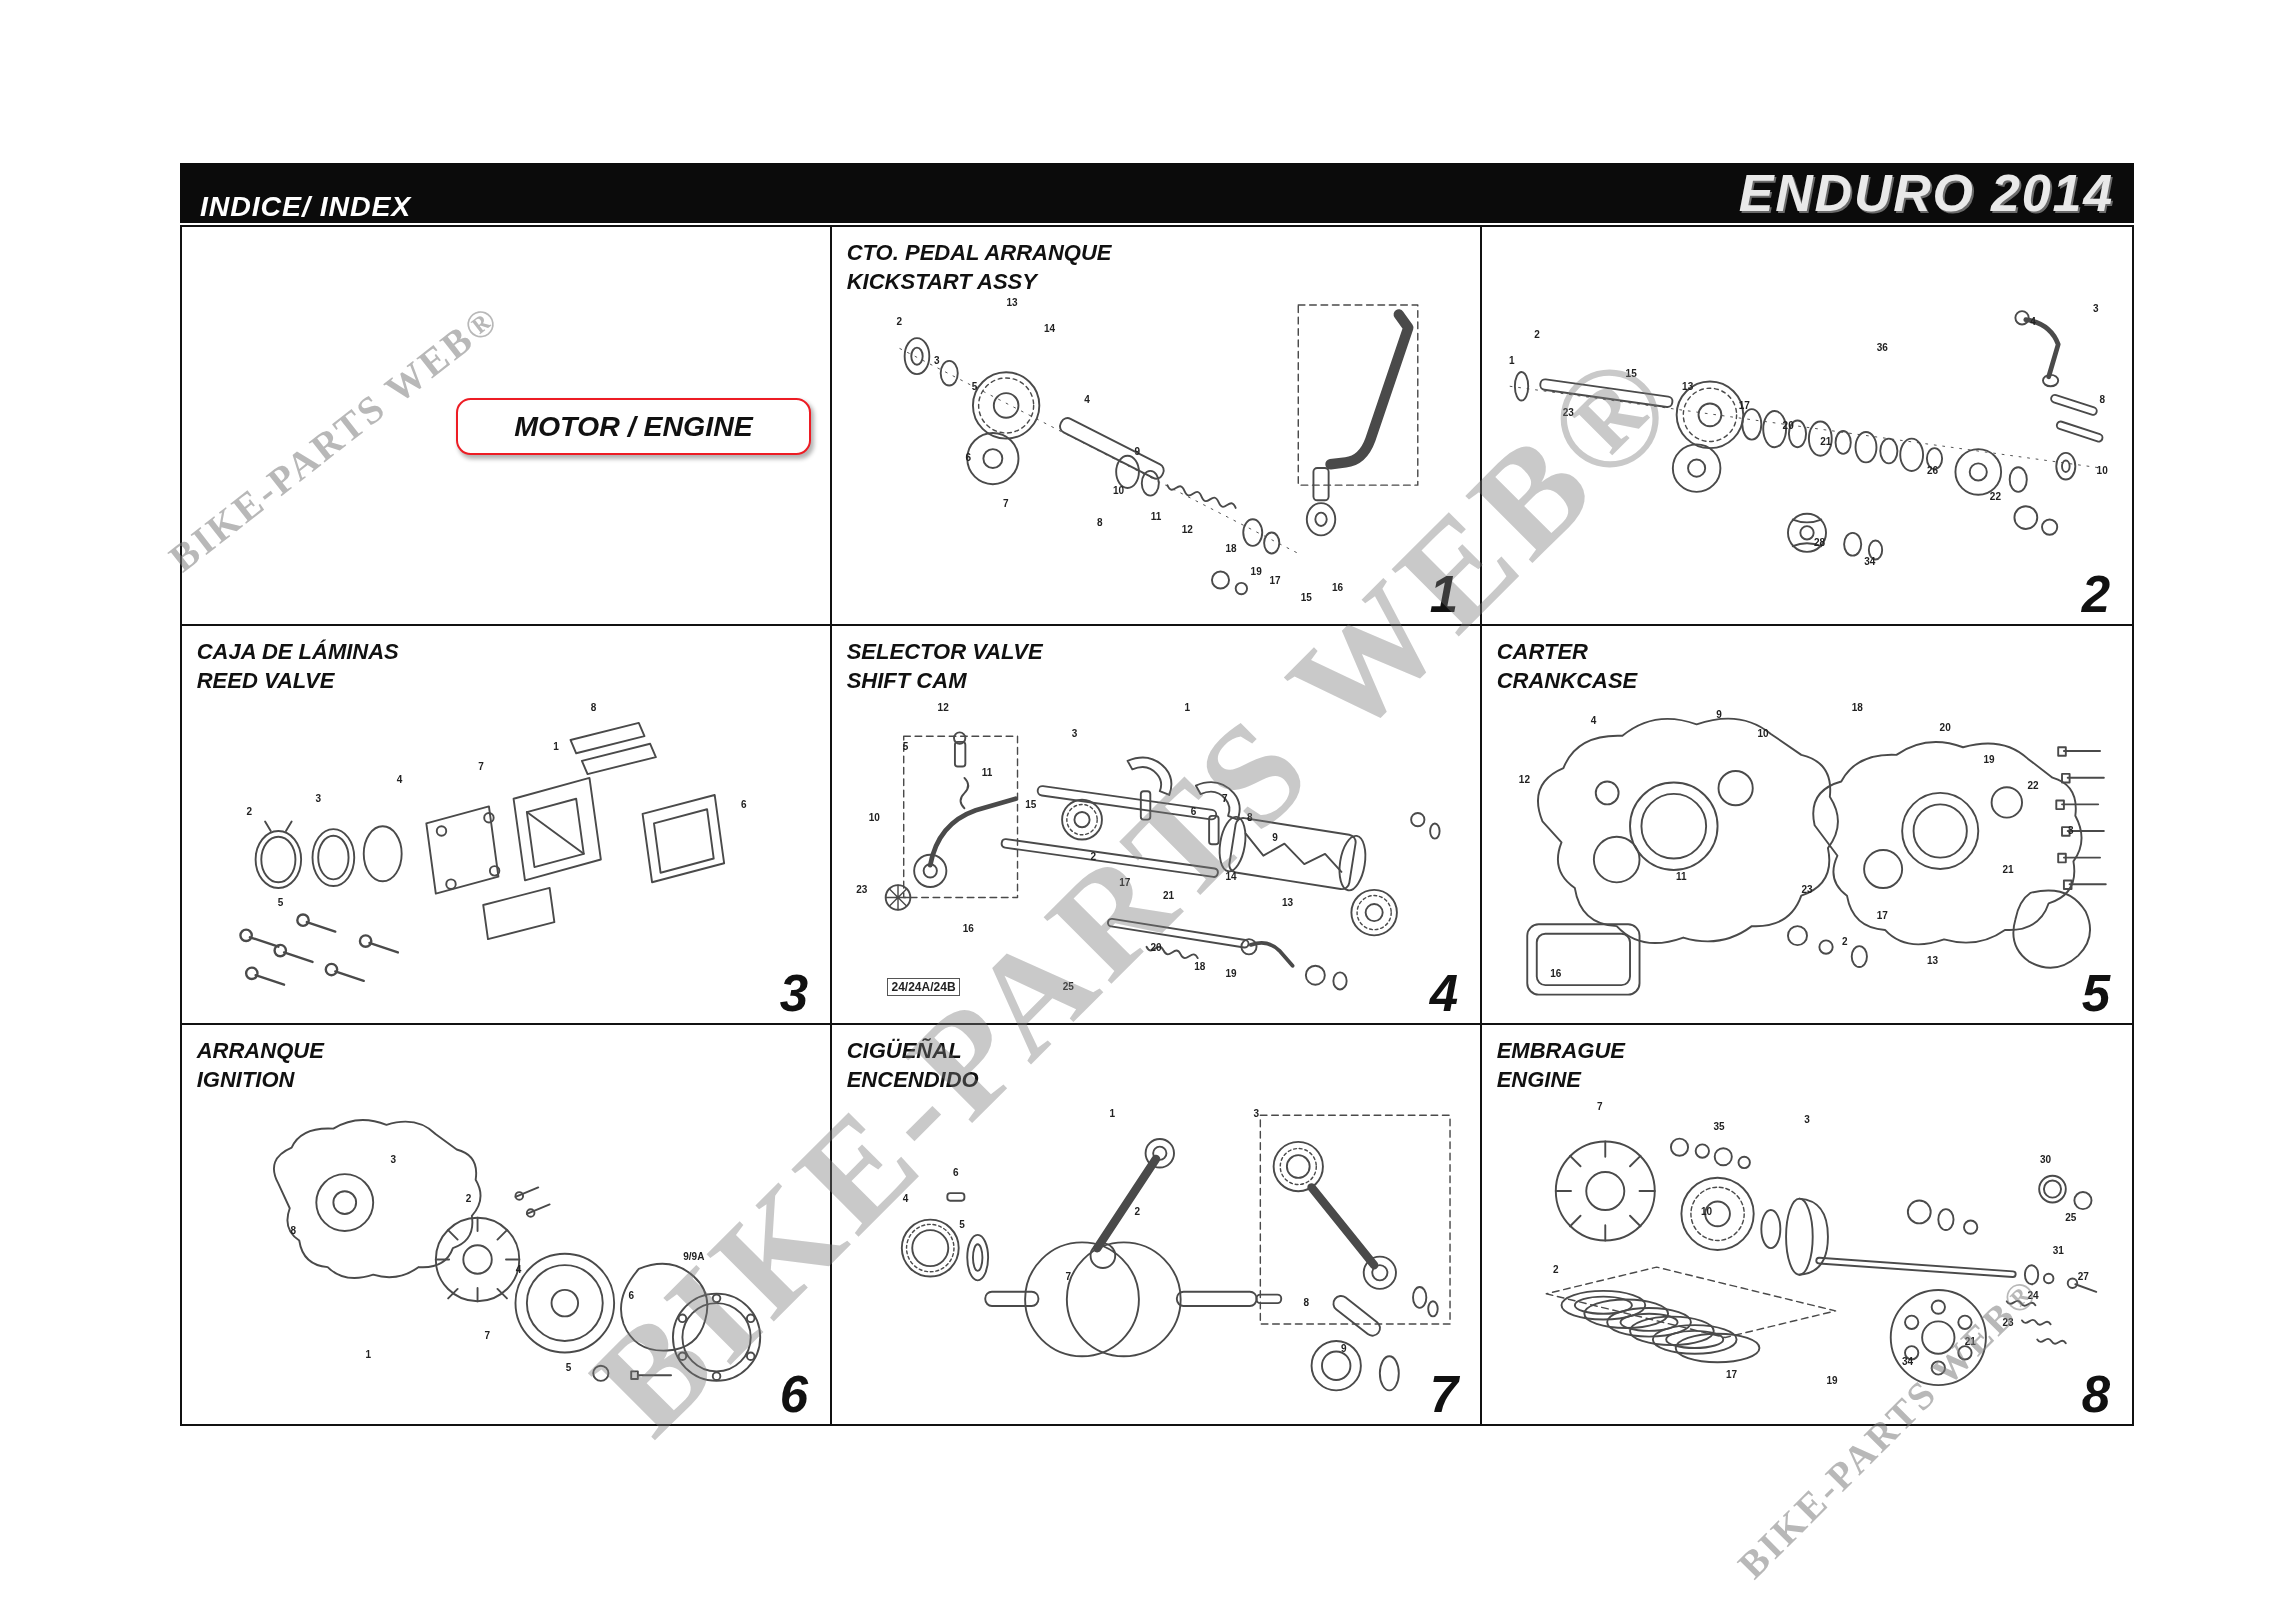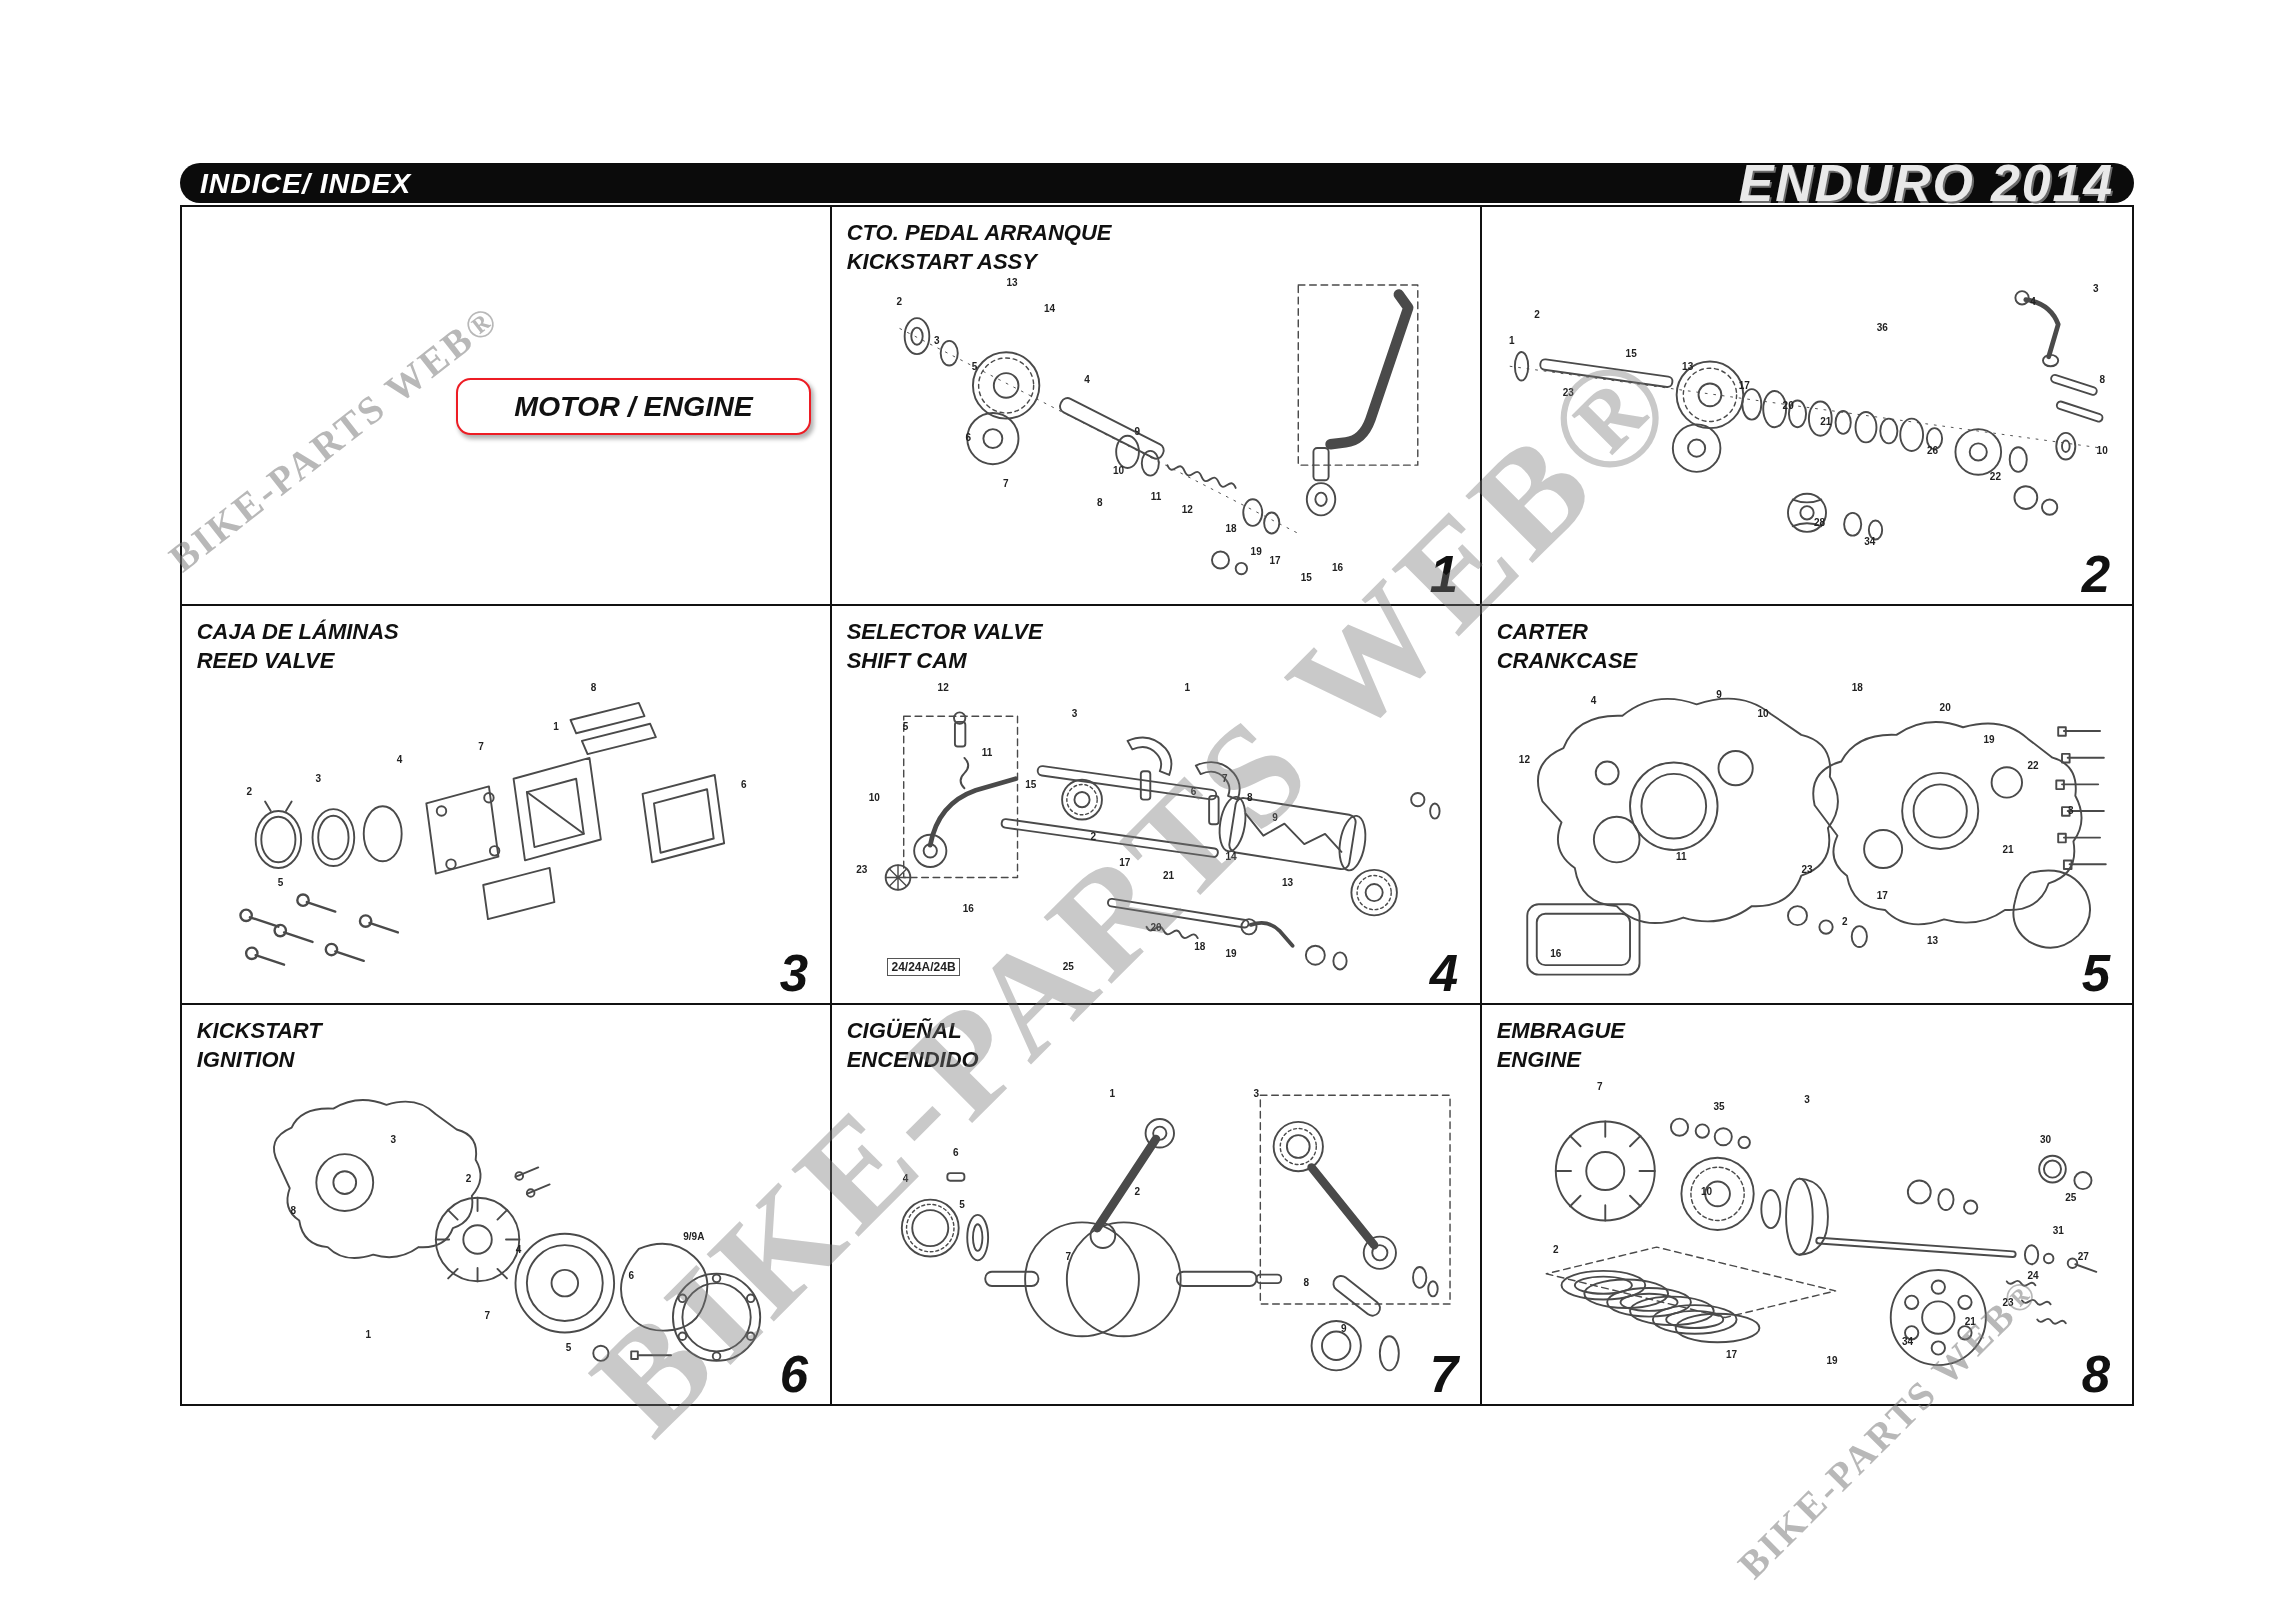--- a/index.html
+++ b/index.html
@@ -1,22 +1,22 @@
 <!DOCTYPE html>
 <html style="font-size:14.7px"><head>
 <meta charset="utf-8">
 <style>
   html,body{margin:0;padding:0;background:#ffffff;}
   #page{position:relative;width:2296px;height:1622px;background:#ffffff;overflow:hidden;
         font-family:"Liberation Sans",sans-serif;color:#111;}
   .sheet{position:absolute;left:180px;top:163px;width:1954px;}
 
   
-  .header{height:40px;background:#0b0b0b;display:flex;align-items:center;justify-content:space-between;
-          padding:0 20px;box-sizing:border-box;border-radius:20px;}
+  .header{height:60px;background:#0b0b0b;display:flex;align-items:flex-end;justify-content:space-between;
+          padding:0 20px;box-sizing:border-box;}
   .header .left{color:#ffffff;font-size:28.5px;font-weight:bold;font-style:italic;letter-spacing:0.9px;}
   .header .right{color:#e9e9e9;font-size:52px;font-weight:bold;font-style:italic;letter-spacing:1.8px;
                  text-shadow:1.8px 1.8px 0 #6a6a6a;}
 
   
   .grid{margin-top:1.8px;display:grid;grid-template-columns:repeat(3,1fr);grid-template-rows:repeat(3,399px);
         border:2.8px solid #111;}
   .cell{position:relative;background:#fff;border-right:2.8px solid #111;border-bottom:2.8px solid #111;overflow:hidden;}
   .cell:nth-child(3n){border-right:none;}
   .cell:nth-child(n+7){border-bottom:none;}
@@ -295,21 +295,21 @@
                 <circle cx="350" cy="262" r="7"></circle>
                 <ellipse cx="385" cy="272" rx="8" ry="11"></ellipse>
             </g>
           </svg>
         <span class="callout" style="left: 5%; top: 28%;">12</span><span class="callout" style="left: 16%; top: 10%;">4</span><span class="callout" style="left: 36%; top: 8%;">9</span><span class="callout" style="left: 43%; top: 14%;">10</span><span class="callout" style="left: 58%; top: 6%;">18</span><span class="callout" style="left: 72%; top: 12%;">20</span><span class="callout" style="left: 79%; top: 22%;">19</span><span class="callout" style="left: 86%; top: 30%;">22</span><span class="callout" style="left: 92%; top: 44%;">3</span><span class="callout" style="left: 82%; top: 56%;">21</span><span class="callout" style="left: 30%; top: 58%;">11</span><span class="callout" style="left: 50%; top: 62%;">23</span><span class="callout" style="left: 56%; top: 78%;">2</span><span class="callout" style="left: 70%; top: 84%;">13</span><span class="callout" style="left: 62%; top: 70%;">17</span><span class="callout" style="left: 10%; top: 88%;">16</span></div>
         <div class="cell-number">5</div>
       </div>
 
       <div class="cell">
         <div class="cell-title">
-          <div>KICKSTART</div>
+          <div>ARRANQUE</div>
           <div>IGNITION</div>
         </div>
         <div class="diagram">
           <svg viewBox="0 0 660 320" preserveAspectRatio="xMidYMid meet">
             <g stroke="#4a4a4a" fill="none" stroke-width="2" stroke-linecap="round" stroke-linejoin="round">
               <path d="M90 90 q-14 -26 14 -38 q10 -22 44 -20 q26 -16 56 -4 q32 -10 52 10 l22 16 q24 6 20 32 q12 20 -4 38 q4 26 -20 34 q-8 22 -36 20 q-22 16 -48 8 q-30 10 -48 -8 q-26 -2 -30 -28 q-18 -12 -10 -34 z"></path>
               <circle cx="160" cy="110" r="30"></circle>
                 <circle cx="160" cy="110" r="12"></circle>
               <circle cx="300" cy="170" r="44"></circle>
                 <circle cx="300" cy="170" r="15"></circle>

